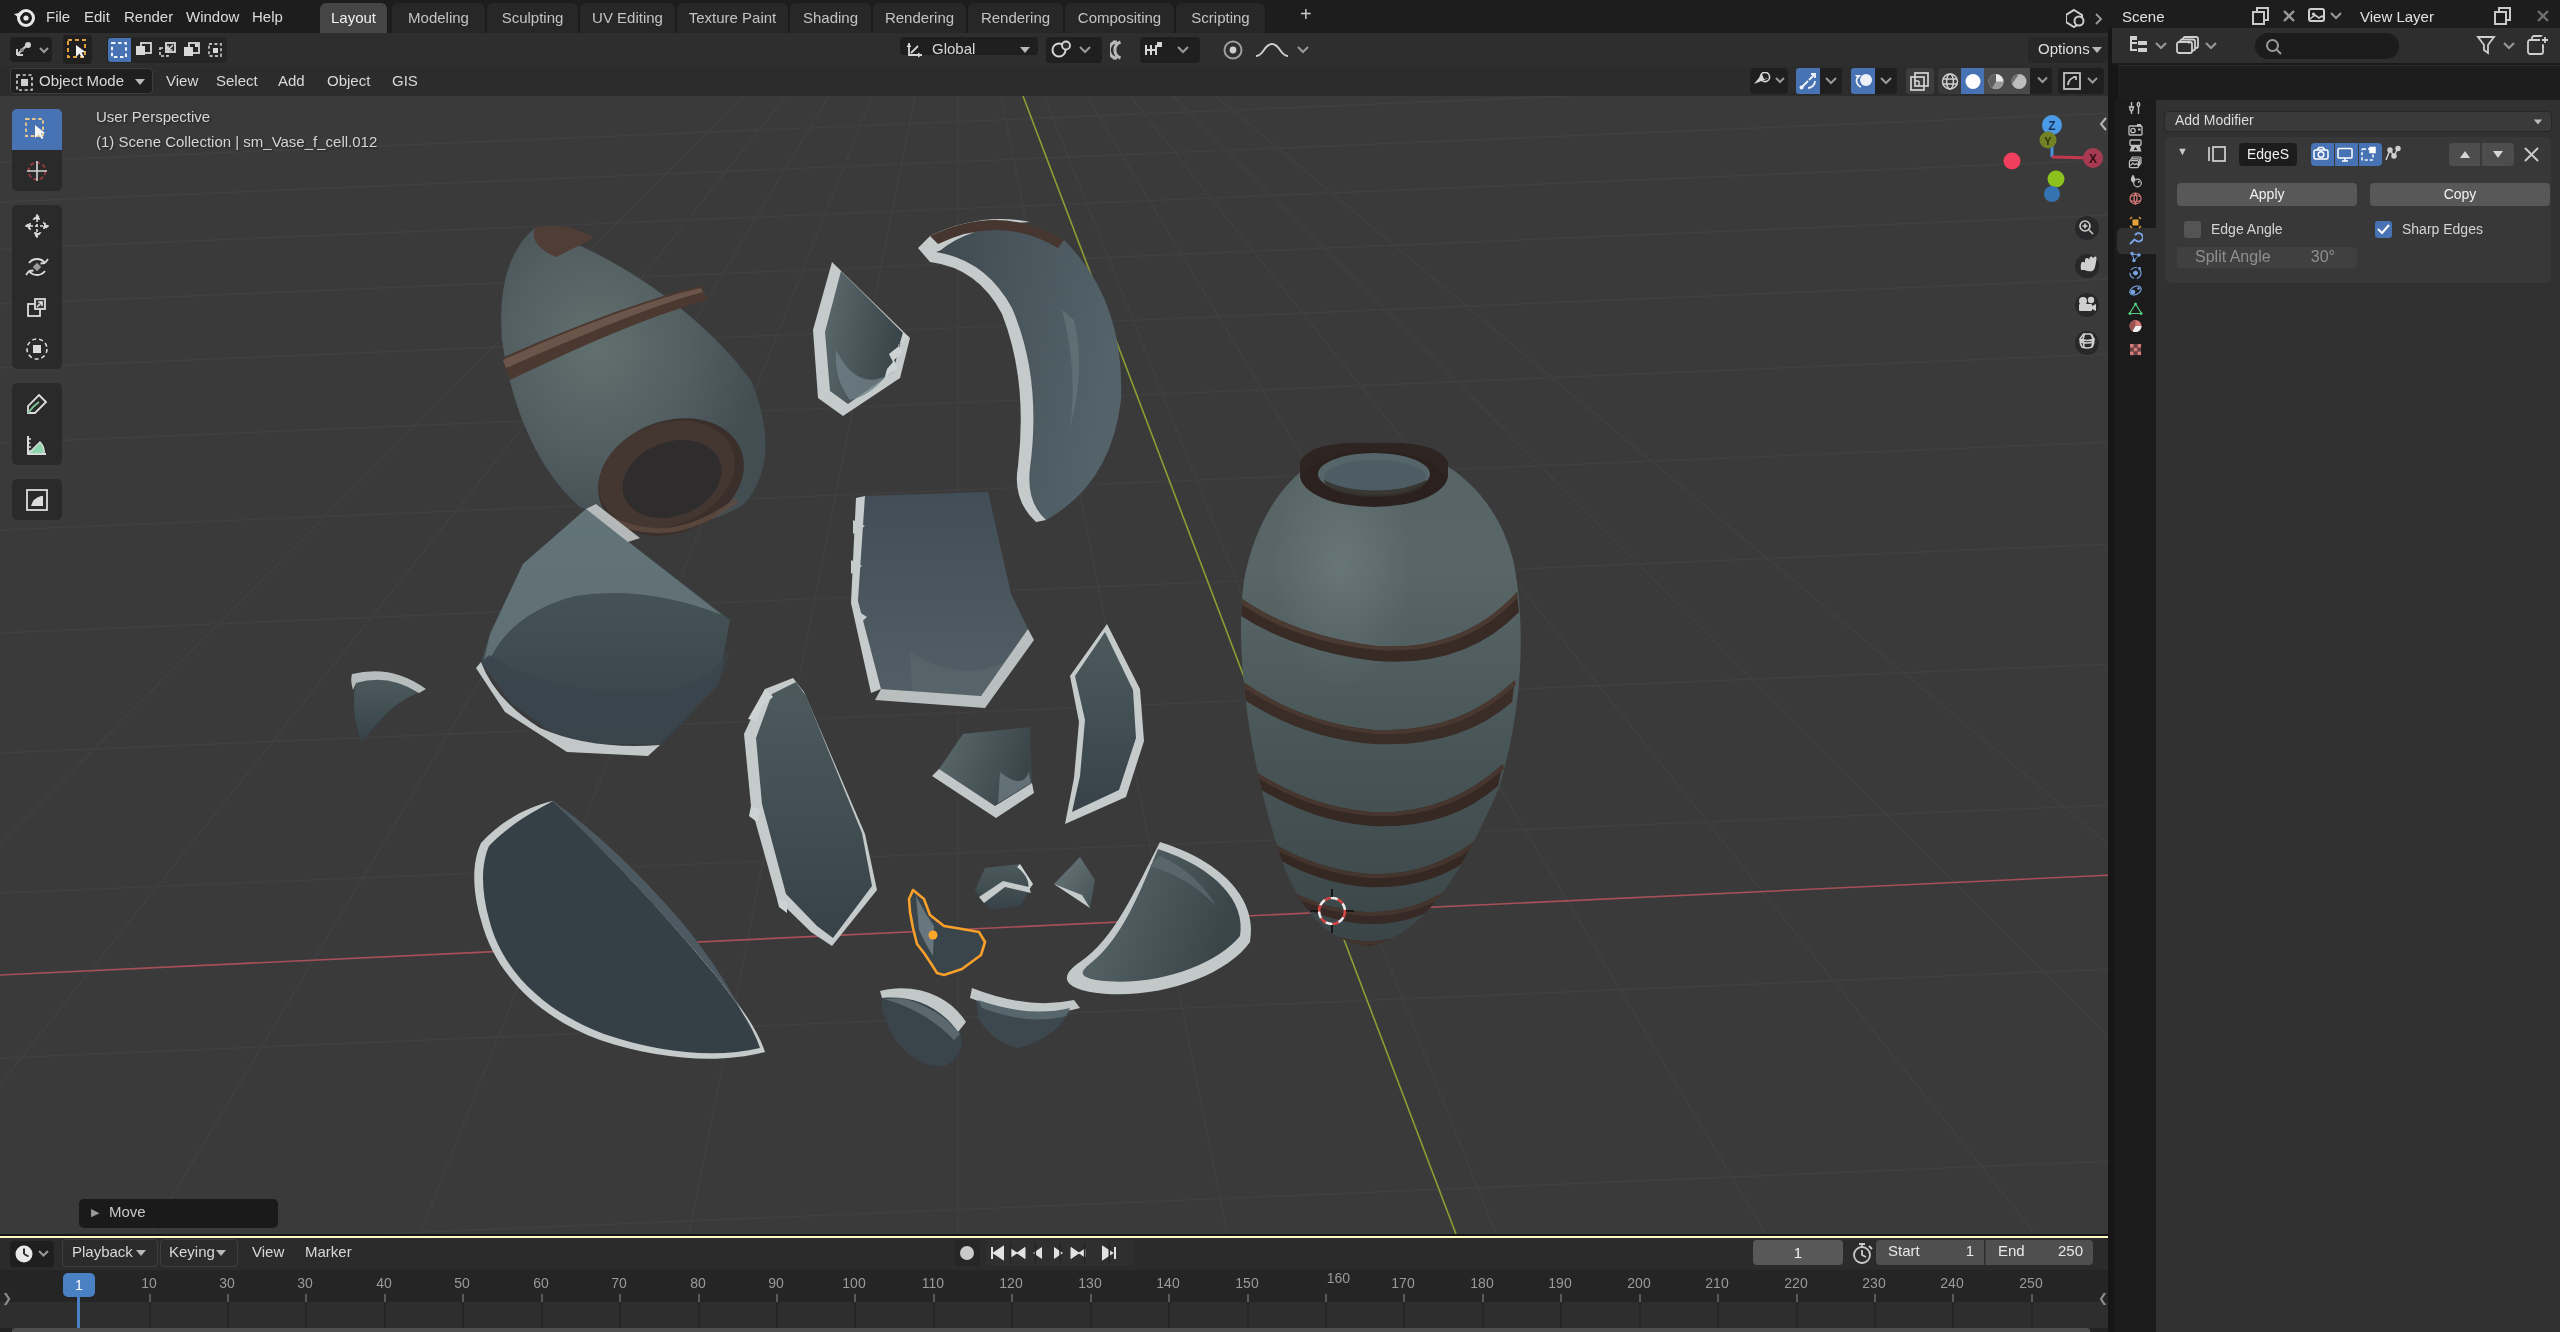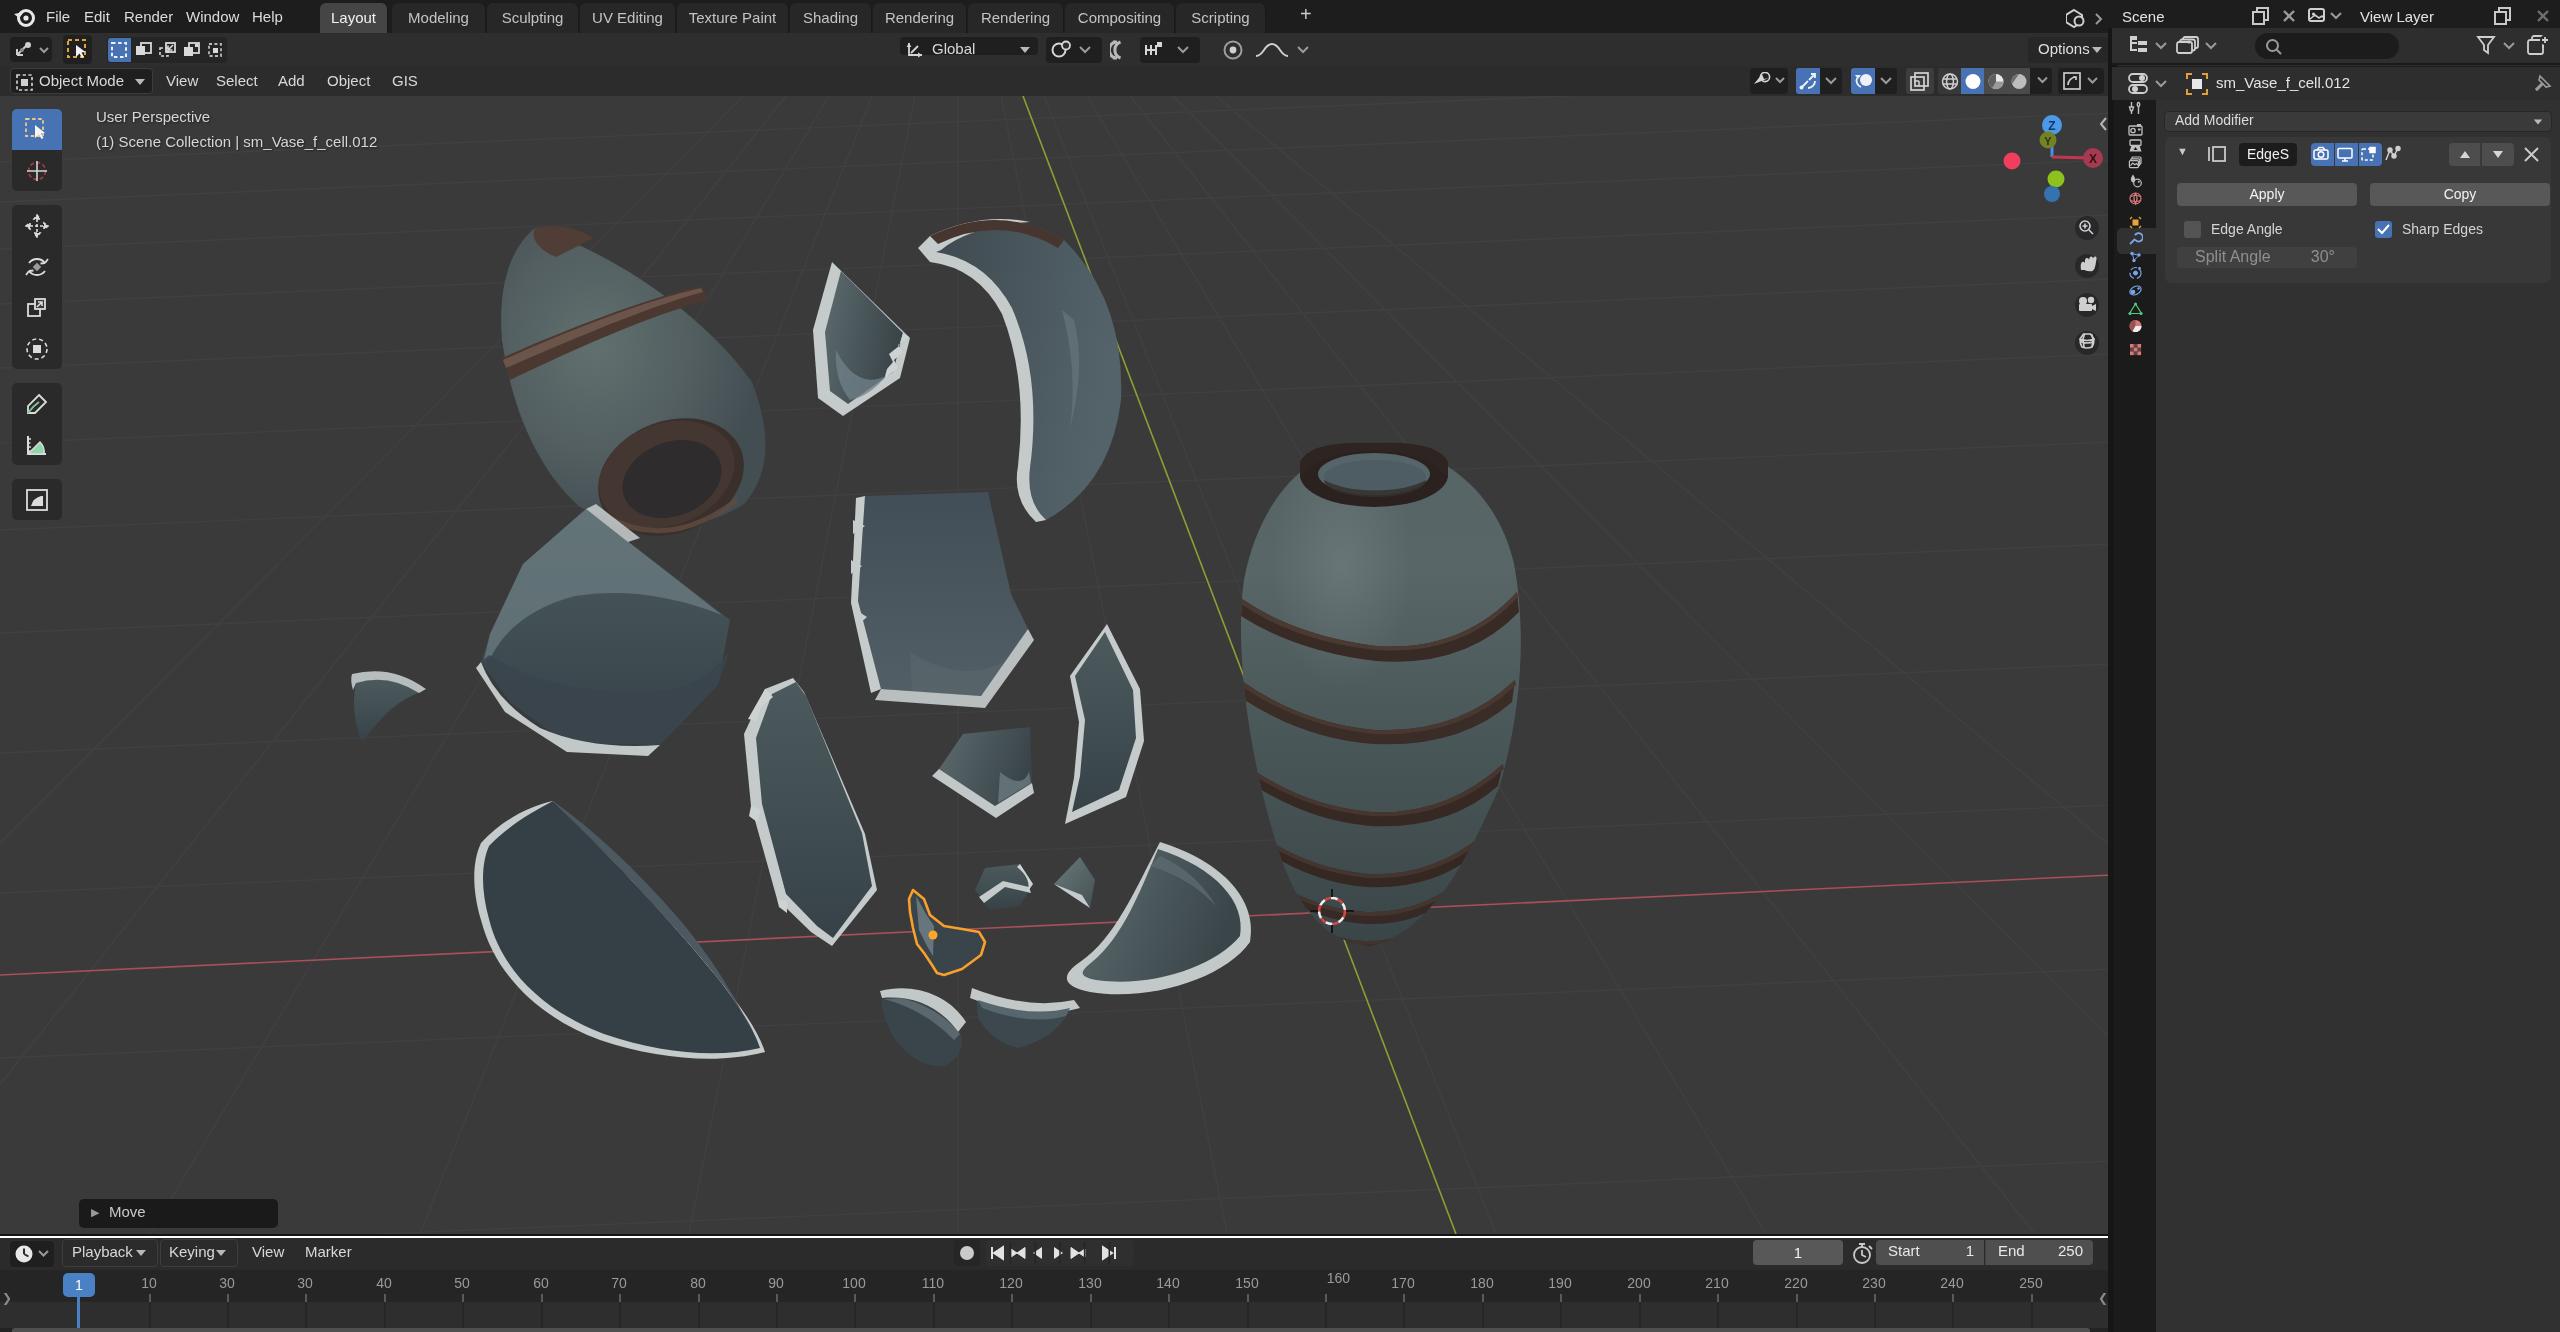--- a/index.html
+++ b/index.html
@@ -10,21 +10,21 @@
 #topbar .menu{position:absolute;top:0;height:33px;line-height:33px;color:#dbdbdb;}
 .tab{position:absolute;top:3px;height:30px;line-height:30px;background:#272727;color:#c3c3c3;text-align:center;border-radius:6px 6px 0 0;font-size:15px;border-right:1px solid #191919;}
 .tab.active{background:#454545;color:#f0f0f0;}
 
 #row2{position:absolute;left:0;top:33px;width:2560px;height:33px;background:#2e2e2e;}
 #row3{position:absolute;left:0;top:66px;width:2112px;height:30px;background:#2c2c2c;color:#d8d8d8;font-size:15px;}
 #row3 .menu{position:absolute;top:0;height:30px;line-height:30px;}
 
 #viewport{position:absolute;left:0;top:96px;width:2112px;height:1138px;background:#3a3a3b;}
 
-#timeline{position:absolute;left:0;top:1234px;width:2112px;height:98px;background:#ffffff;border-top:2px solid #141414;}
+#timeline{position:absolute;left:0;top:1234px;width:2112px;height:98px;background:#fef9c3;border-top:2px solid #141414;}
 #tl-head{position:absolute;left:0;top:2px;width:2112px;height:32px;background:#2b2b2b;color:#d8d8d8;font-size:15px;}
 #tl-ruler{position:absolute;left:0;top:34px;width:2112px;height:32px;background:#252525;color:#9a9a9a;font-size:14px;}
 #tl-tracks{position:absolute;left:0;top:66px;width:2112px;height:26px;background:#2e2e2e;}
 #tl-scroll{position:absolute;left:0;top:92px;width:2112px;height:6px;background:#232323;}
 
 #rp-gap{position:absolute;left:2108px;top:28px;width:10px;height:1304px;background:#161616;}
 #outliner-h{position:absolute;left:2112px;top:28px;width:448px;height:37px;background:#2e2e2e;border-bottom:2px solid #1a1a1a;}
 #props-h{position:absolute;left:2112px;top:67px;width:448px;height:33px;background:#2e2e2e;}
 #props-tabs{position:absolute;left:2114px;top:100px;width:42px;height:1232px;background:#1b1b1b;}
 #props-body{position:absolute;left:2156px;top:100px;width:404px;height:1232px;background:#313131;}
@@ -661,37 +661,20 @@
         <path d="M2 2 h16 l-6 8 v8 l-4 -3 v-5 Z" fill="none" stroke="#cfcfcf" stroke-width="1.8"></path>
         <path d="M28 8 l5 5 l5 -5" fill="none" stroke="#9a9a9a" stroke-width="2"></path>
       </svg>
     <svg class="abs" style="left:414px;top:6px" width="26" height="24" viewBox="0 0 26 24">
         <rect x="2" y="6" width="15" height="14" rx="2" fill="none" stroke="#cfcfcf" stroke-width="1.8"></rect>
         <path d="M6 6 V4 a2 2 0 0 1 2 -2 h7 a2 2 0 0 1 2 2 v10" fill="none" stroke="#cfcfcf" stroke-width="1.8"></path>
         <circle cx="19" cy="6" r="5" fill="#2e2e2e"></circle>
         <path d="M19 3 v6 M16 6 h6" stroke="#cfcfcf" stroke-width="1.8"></path>
       </svg>
   </div>
-  <div id="props-h">
-    <svg class="abs" style="left:16px;top:5px" width="42" height="24" viewBox="0 0 42 24">
-        <rect x="1" y="2" width="18" height="8" rx="4" fill="none" stroke="#cfcfcf" stroke-width="1.8"></rect>
-        <circle cx="14" cy="6" r="3" fill="#cfcfcf"></circle>
-        <rect x="1" y="13" width="18" height="8" rx="4" fill="none" stroke="#cfcfcf" stroke-width="1.8"></rect>
-        <circle cx="7" cy="17" r="3" fill="#cfcfcf"></circle>
-        <path d="M28 9 l5 5 l5 -5" fill="none" stroke="#9a9a9a" stroke-width="2"></path>
-      </svg>
-    <svg class="abs" style="left:74px;top:6px" width="22" height="22" viewBox="0 0 22 22">
-        <path d="M1 6 V1 h5 M16 1 h5 v5 M21 16 v5 h-5 M6 21 H1 v-5" stroke="#e0a33a" stroke-width="2" fill="none"></path>
-        <rect x="6" y="6" width="10" height="10" fill="#e8e8e8"></rect>
-      </svg>
-    <span class="abs" style="left:104px;top:7px;color:#e4e4e4;font-size:15px">sm_Vase_f_cell.012</span>
-    <svg class="abs" style="left:420px;top:7px" width="20" height="20" viewBox="0 0 20 20">
-        <path d="M8 2 l10 10 l-4 1 l-3 -3 l-6 6 l-1 -1 l6 -6 l-3 -3 Z" fill="none" stroke="#9a9a9a" stroke-width="1.6"></path>
-      </svg>
-  </div>
   <div id="props-tabs">
     <div class="abs" style="left:3px;top:128px;width:39px;height:26px;background:#313131;border-radius:5px 0 0 5px"></div>
     <svg class="abs" style="left:14px;top:0px" width="15" height="260" viewBox="0 0 15 260">
       <g stroke="#c0c0c0" stroke-width="1.4" fill="none">
           <path d="M3.5 2 v5 M3.5 11 v3 M1.5 7 h4 l-1 3.5 h-2 Z"></path>
           <path d="M10.5 2 q-2.5 2.5 0 5 q2.5 -2.5 0 -5 M10.5 7 v7"></path>
         </g>
       <g transform="translate(0,23)" stroke="#c0c0c0" stroke-width="1.3" fill="none">
           <rect x="1" y="3" width="13" height="9" rx="1"></rect>
           <circle cx="5" cy="7.5" r="2.2"></circle>

